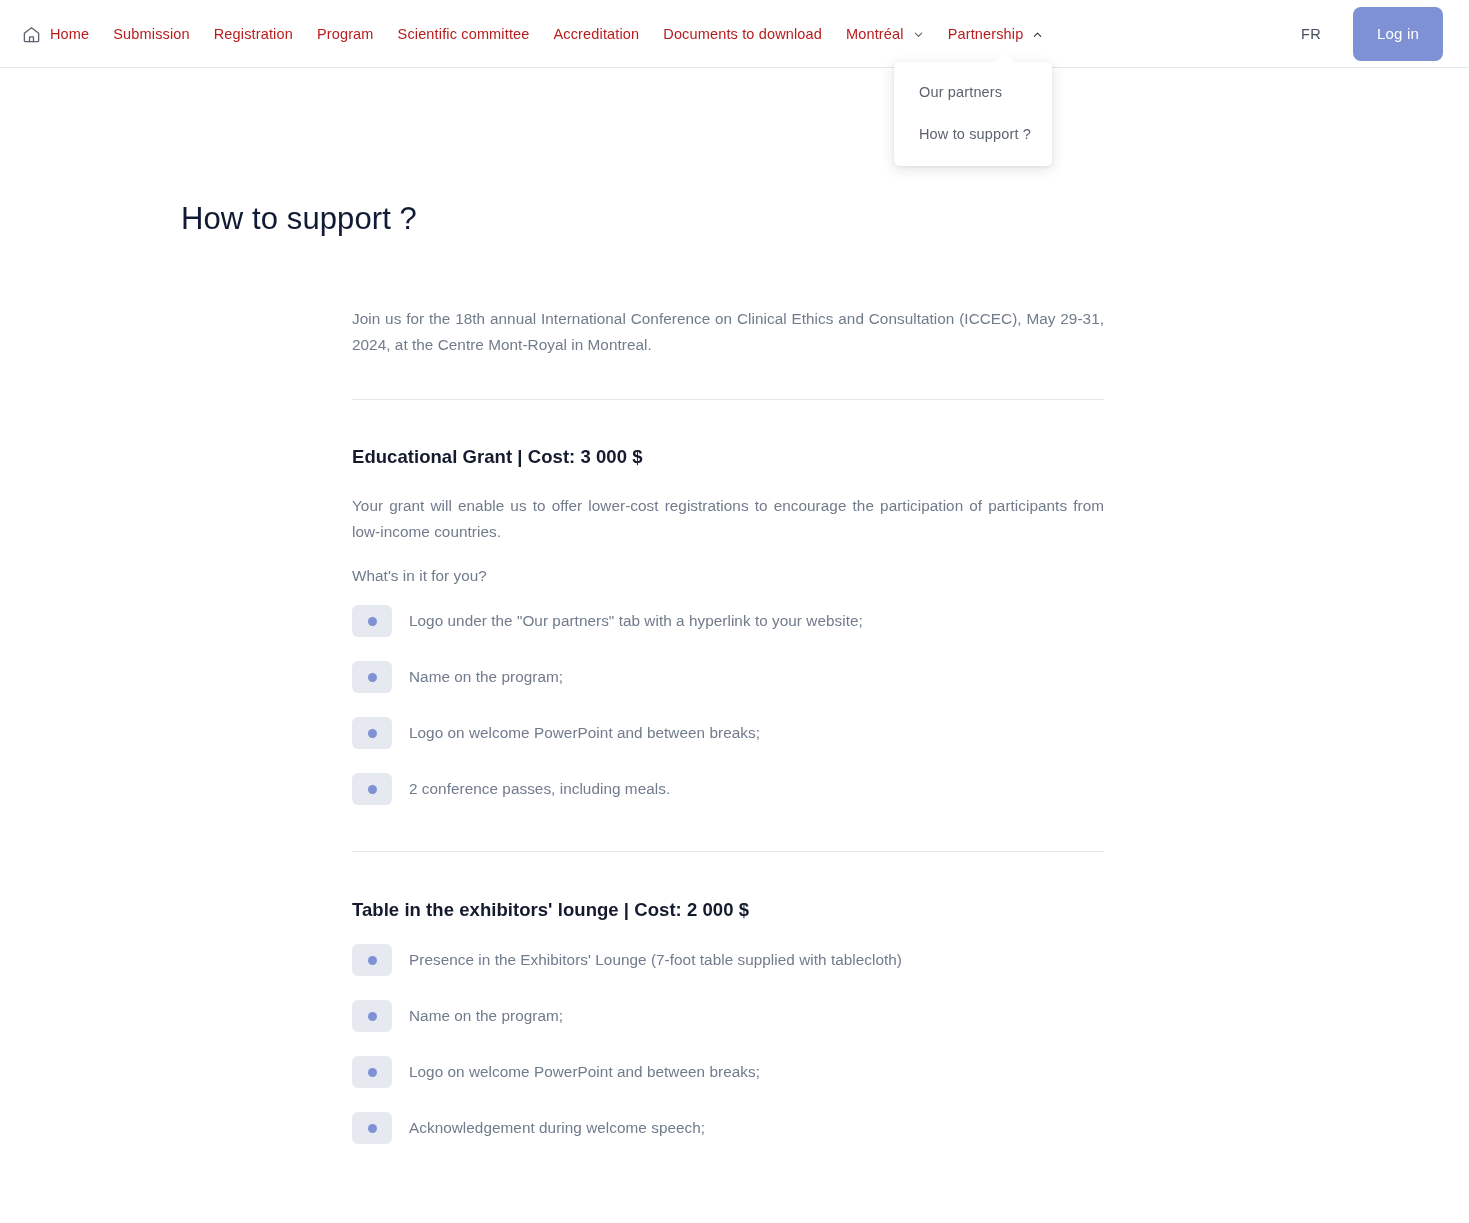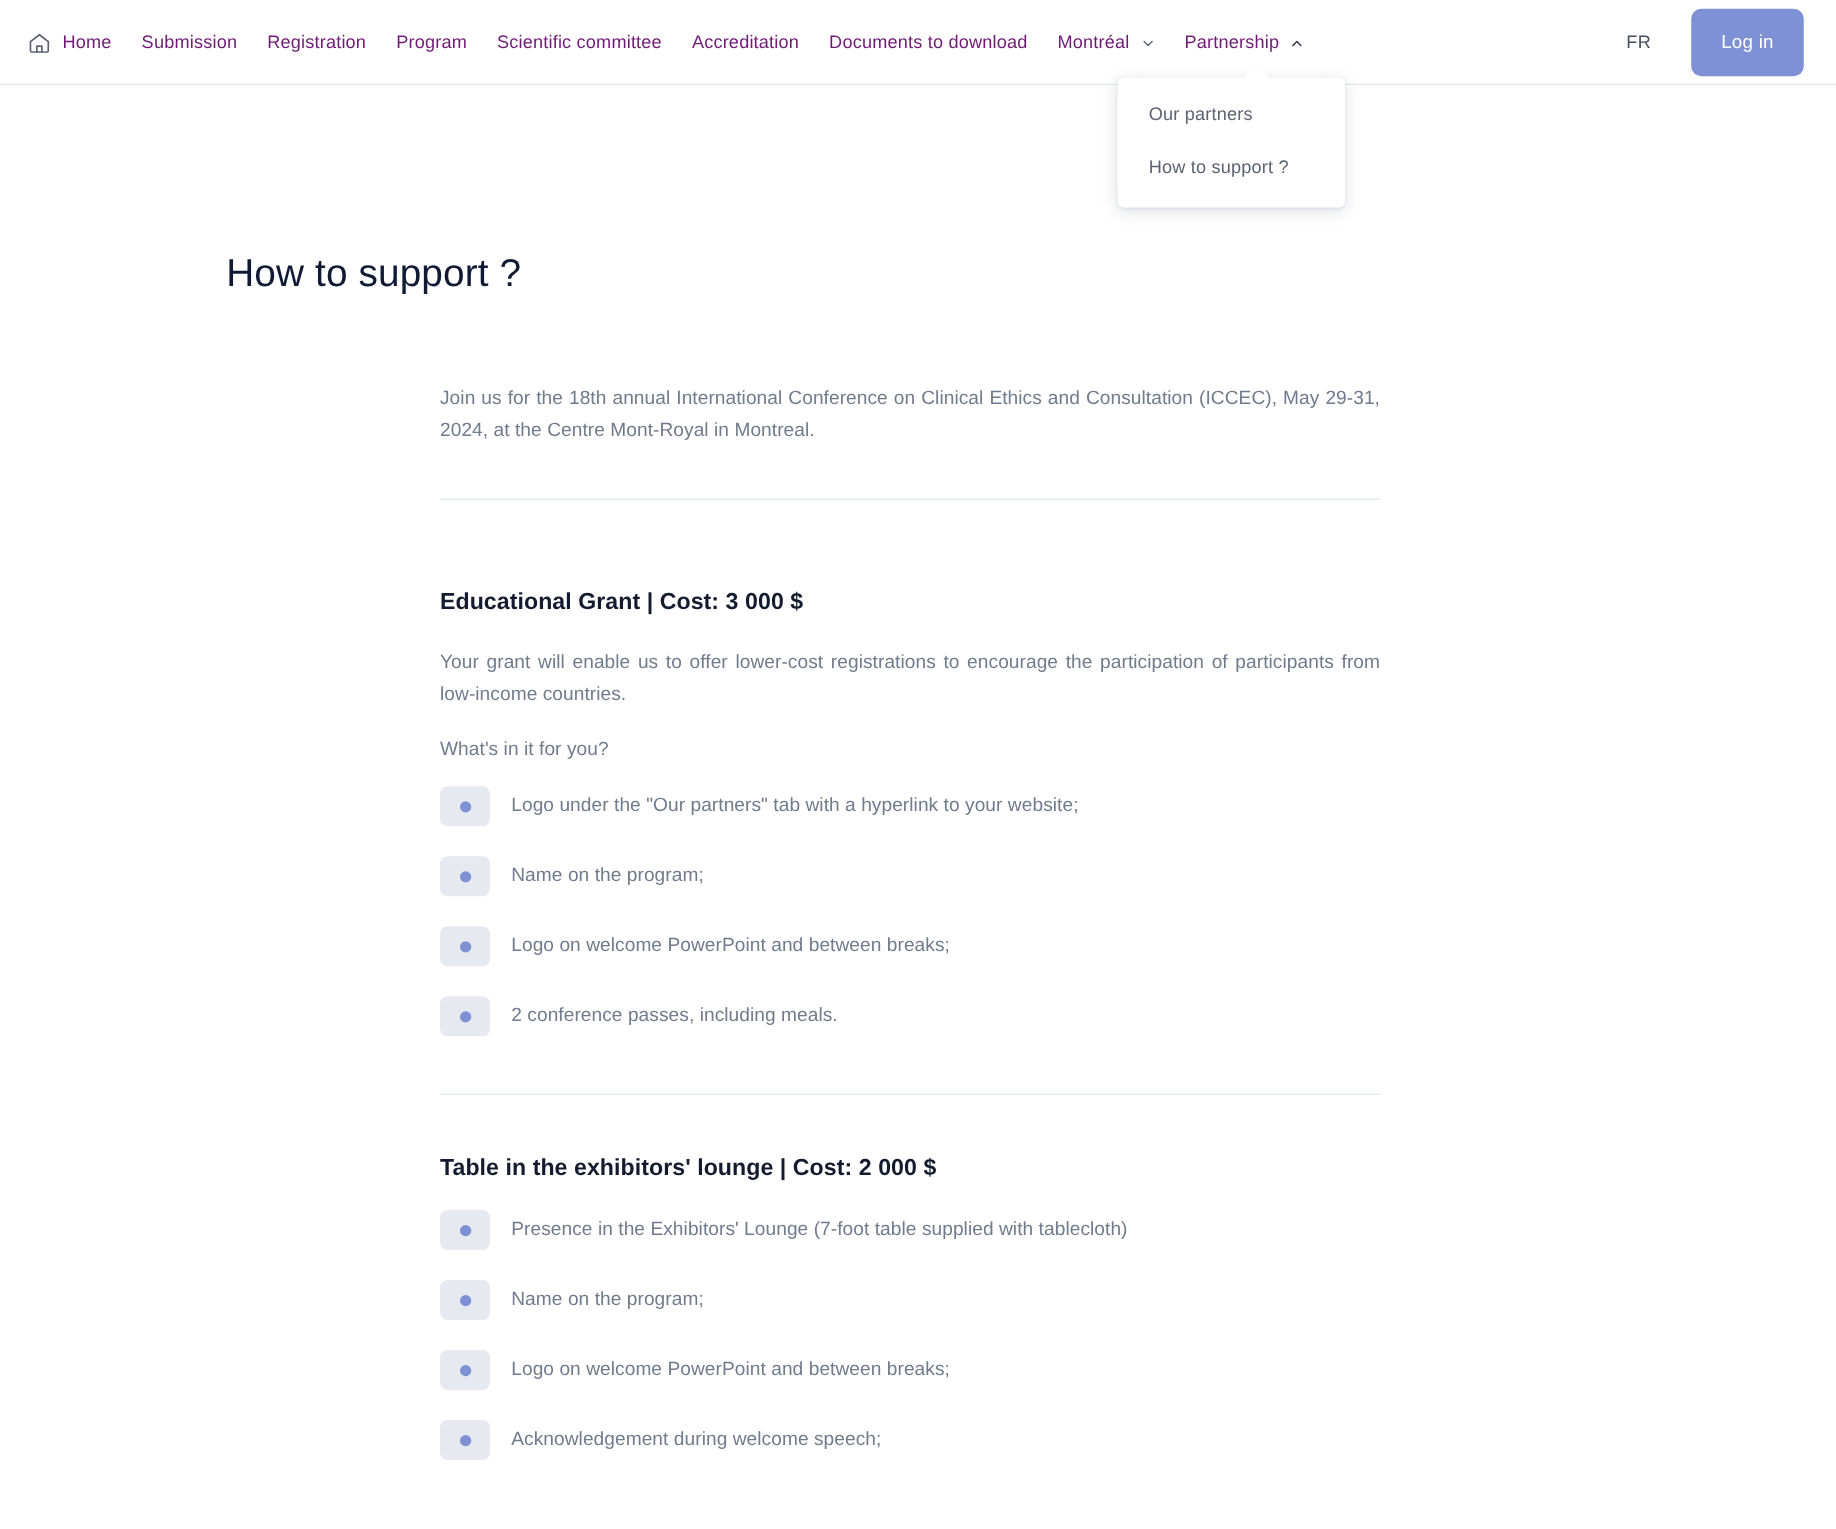--- a/index.html
+++ b/index.html
@@ -31,21 +31,21 @@
     background: #e3e6ea;
     z-index: 1;
   }
   .nav-left {
     display: flex;
     align-items: center;
     gap: 0px;
   }
   .nav-item {
     font-size: 14.5px;
-    color: #701a75;
+    color: #b91c1c;
     letter-spacing: 0.15px;
     padding: 8px 12px;
     white-space: nowrap;
     cursor: pointer;
     display: flex;
     align-items: center;
     gap: 5px;
     line-height: 1;
   }
   .nav-item.home { padding-left: 10px; }
@@ -92,21 +92,21 @@
     font-family: "Liberation Sans", sans-serif;
     letter-spacing: 0.2px;
     line-height: 1.15;
   }
 
   
   .dropdown {
     position: absolute;
     left: 894px;
     top: 62px;
-    width: 182px;
+    width: 158px;
     background: #ffffff;
     border-radius: 5px;
     box-shadow: 0 3px 14px rgba(20,30,60,0.13), 0 1px 3px rgba(20,30,60,0.07);
     padding: 16px 0 18px 0;
     z-index: 60;
   }
   .dropdown::before {
     content: "";
     position: absolute;
     top: -7px;
@@ -162,21 +162,21 @@
   }
   .div-1 { margin-top: 41px; }
   .div-2 { margin-top: 46px; }
 
   .sec-title {
     font-size: 18.5px;
     color: #141b2e;
     font-weight: 700;
     letter-spacing: 0.05px;
   }
-  .sec-1-title { margin-top: 70px; }
+  .sec-1-title { margin-top: 46px; }
   .sec-2-title { margin-top: 47px; }
 
   .body-text {
     font-size: 15.3px;
     line-height: 26px;
     color: #707b8c;
     text-align: justify;
     margin-top: 25px;
     letter-spacing: 0.05px;
   }

